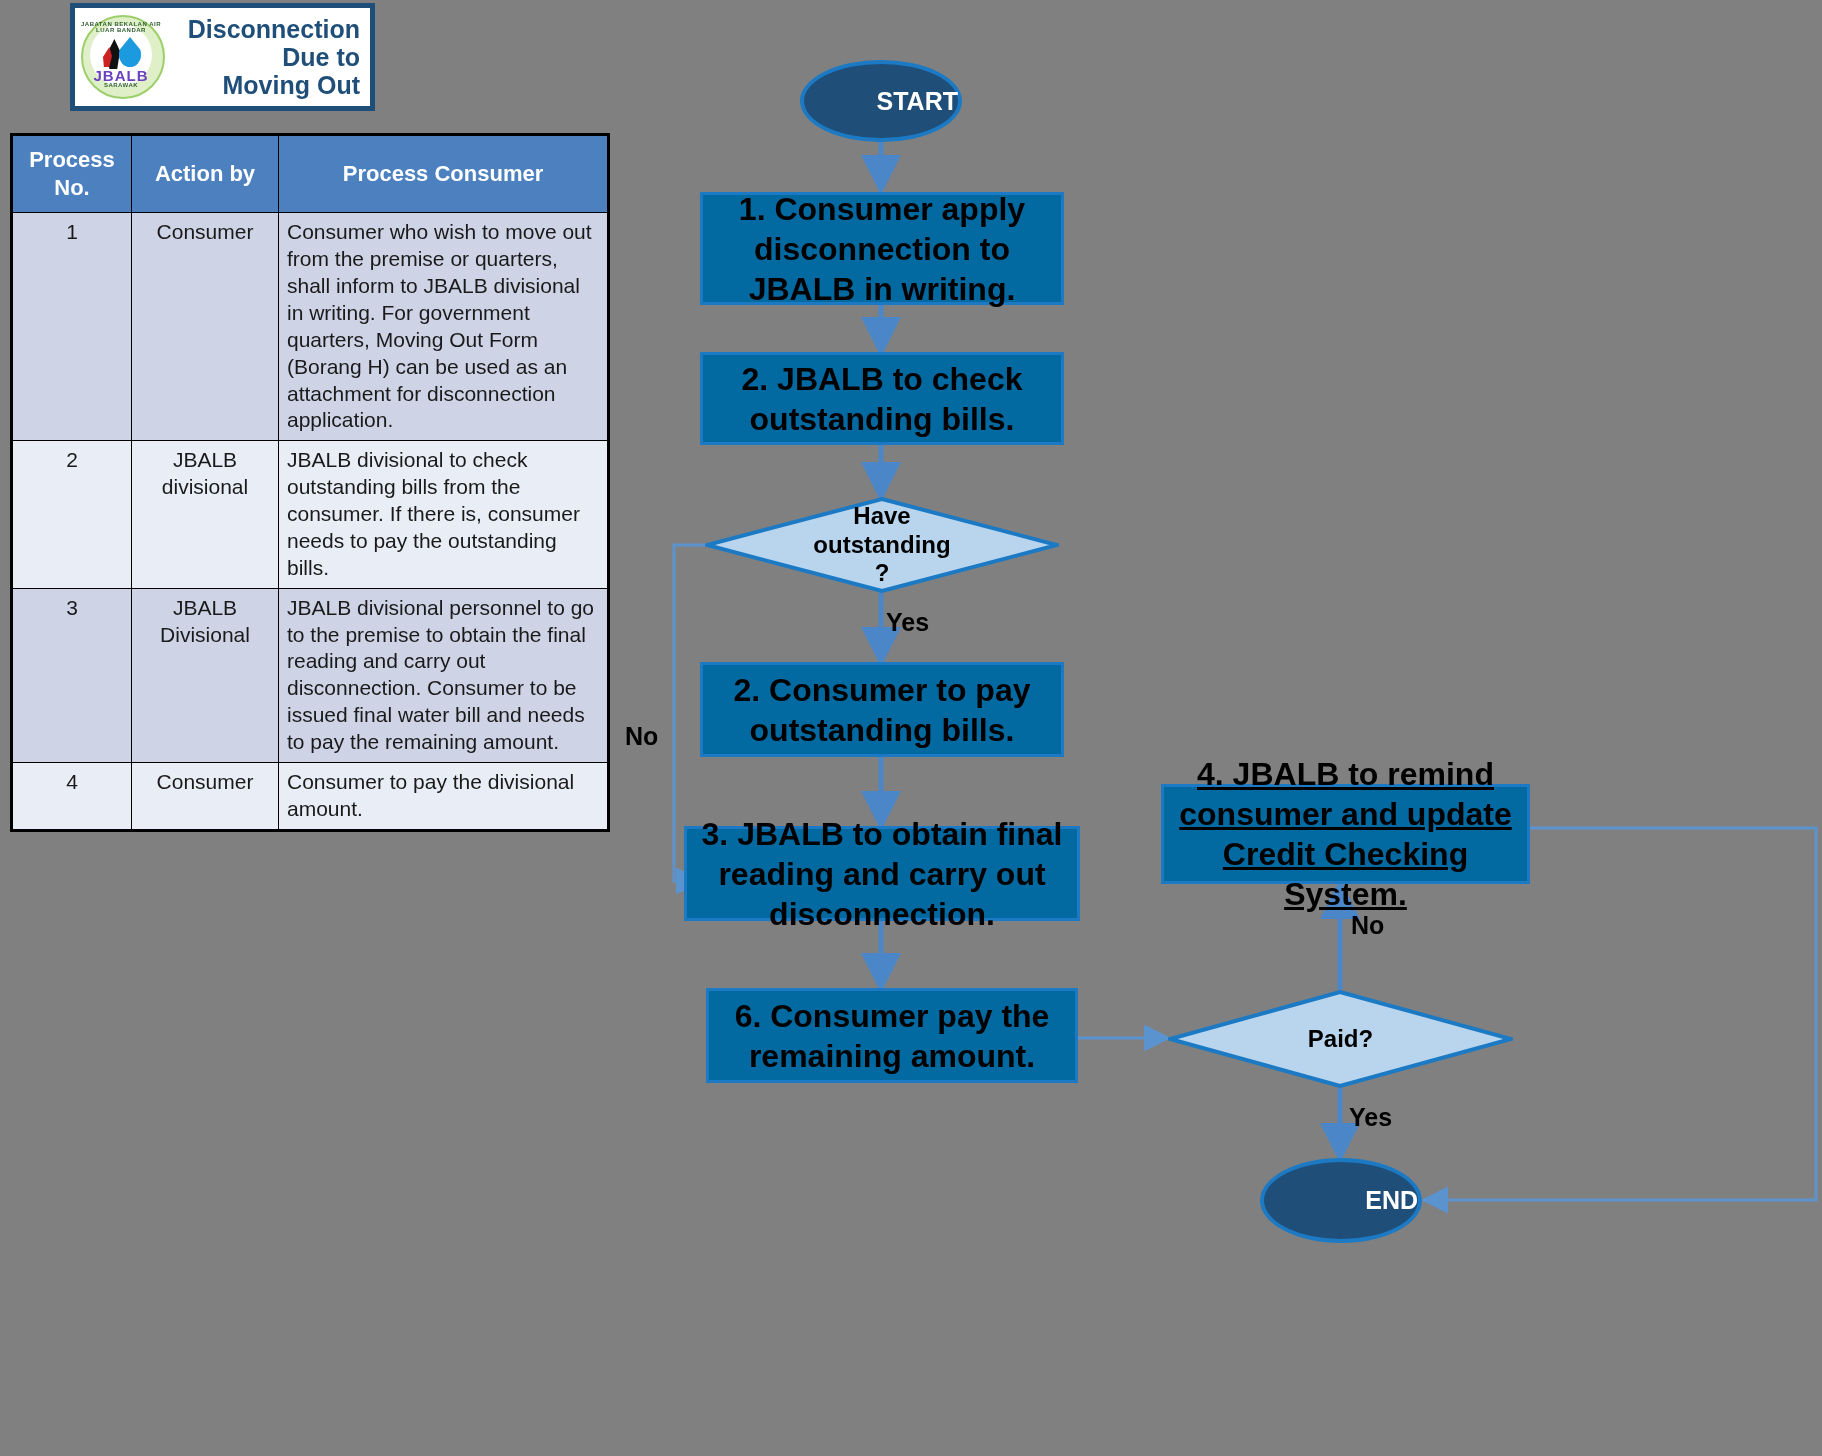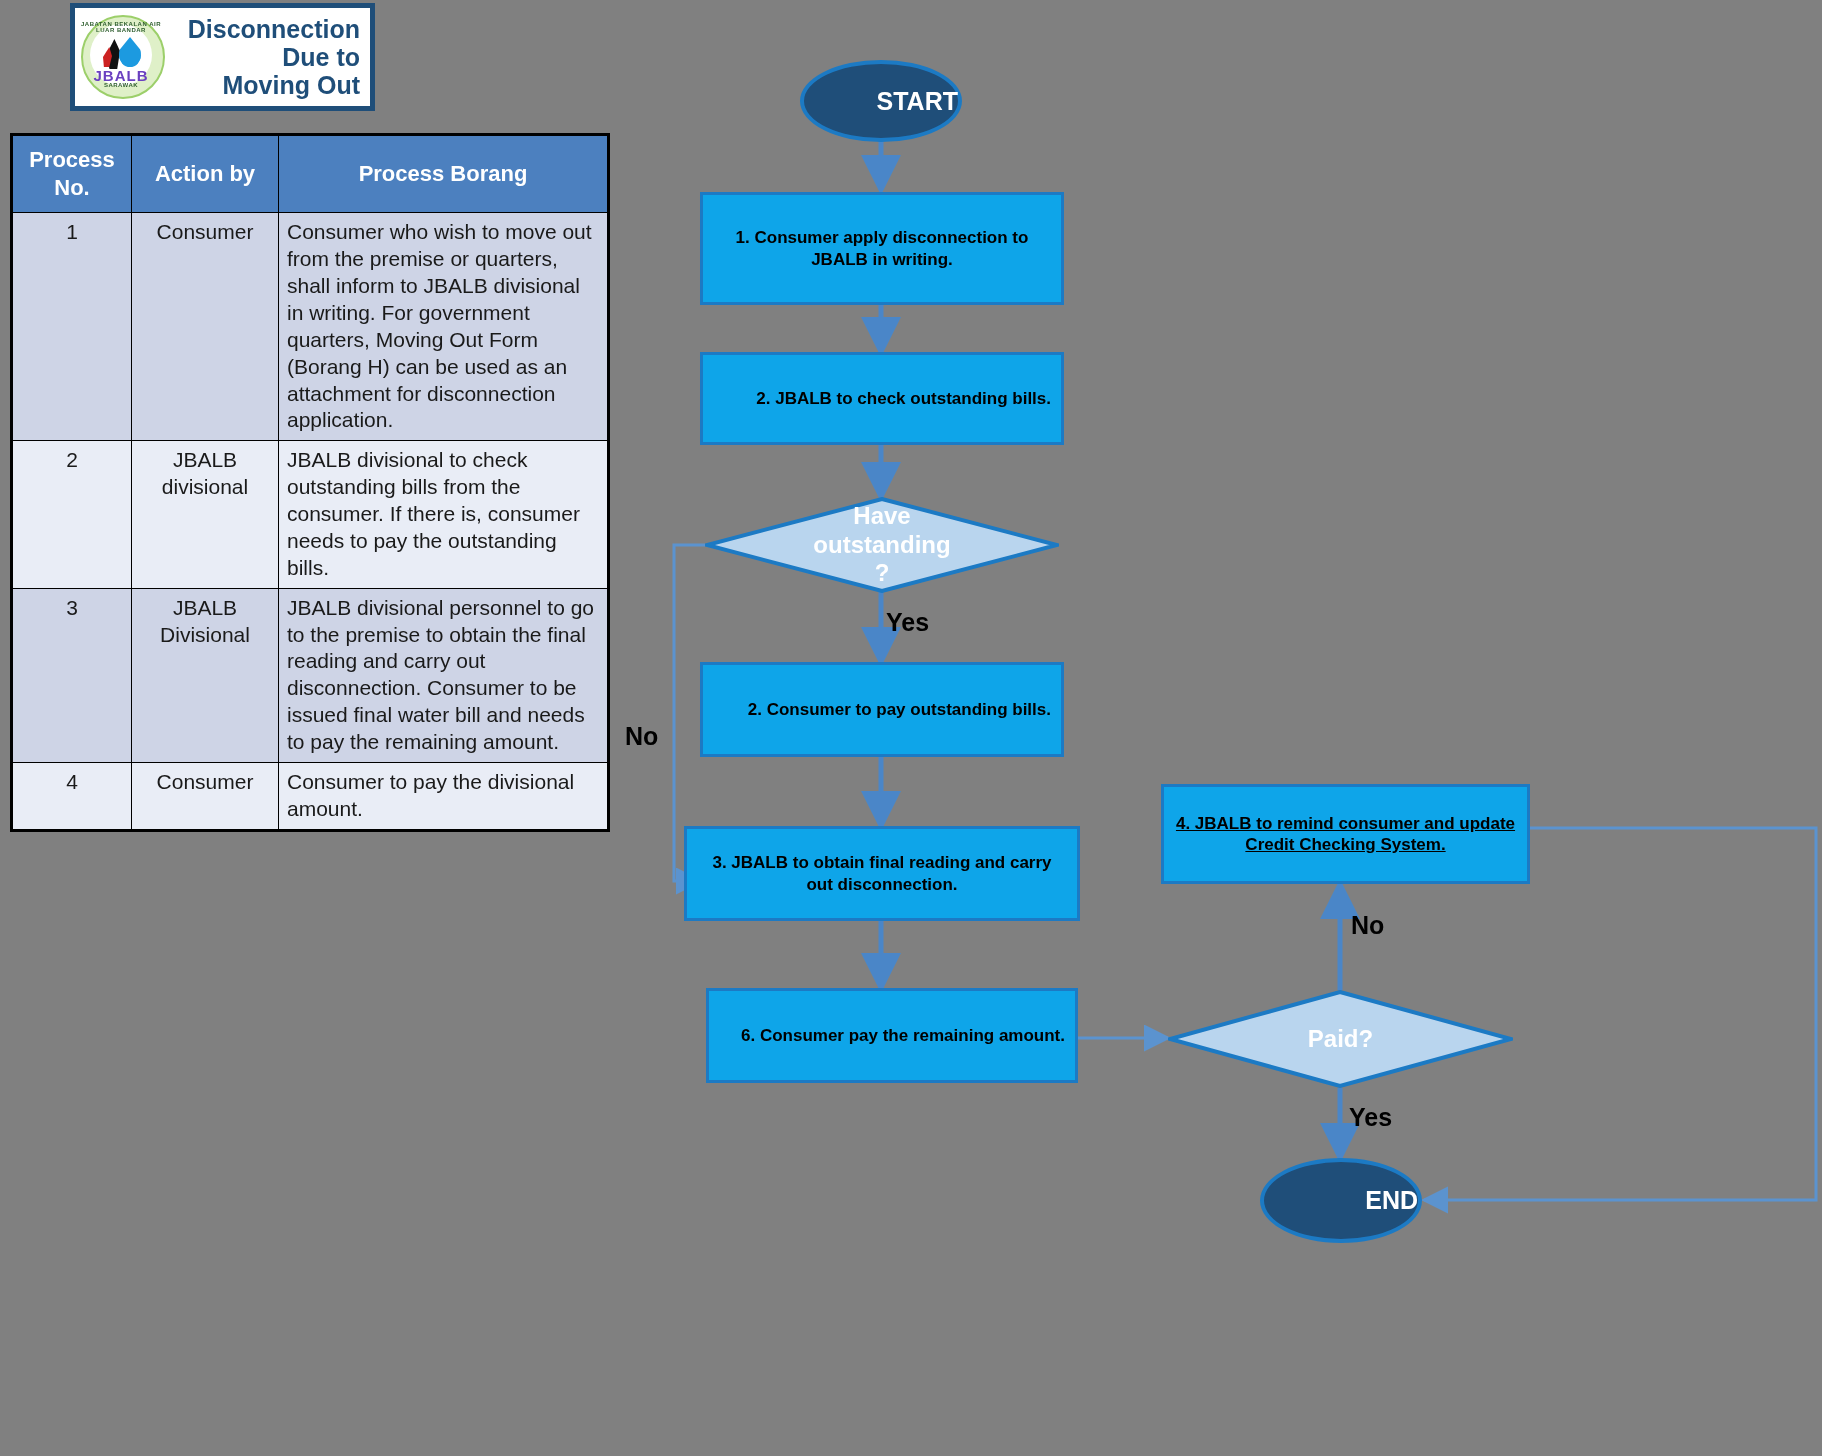--- a/index.html
+++ b/index.html
@@ -70,30 +70,30 @@
   .node{
     position:absolute;box-sizing:border-box;
     display:flex;align-items:center;justify-content:flex-end;text-align:center;
   }
   .term{
     border-radius:50%;
     background:#1F4E79;border:4px solid #1C7AC4;
     color:#ffffff;font-weight:bold;font-size:25px;
   }
   .proc{
-    background:#0ea5e9;border:3px solid #1C7AC4;
-    color:#000;font-weight:bold;font-size:17px;line-height:1.25;
+    background:#0369a1;border:3px solid #1C7AC4;
+    color:#000;font-weight:bold;font-size:32px;line-height:1.25;
     padding:4px 10px;
   }
   .dec-wrap{position:absolute;}
   .dec-wrap svg{position:absolute;left:0;top:0;}
   .dec-label{
     position:absolute;left:0;top:0;width:100%;height:100%;
     display:flex;align-items:center;justify-content:center;text-align:center;
-    font-weight:bold;font-size:24px;color:#ffffff;line-height:1.2;
+    font-weight:bold;font-size:24px;color:#000000;line-height:1.2;
     pointer-events:none;
   }
 
   
   #wires{position:absolute;left:0;top:0;width:1822px;height:1456px;}
   .edge-label{
     position:absolute;font-weight:bold;font-size:25px;color:#000;
   }
 </style>
 </head>
@@ -118,21 +118,21 @@
 </div>
 
 <table id="proc-table" class="abs">
   <thead>
     <tr>
       <th class="col-no">
         <div>Process</div>
         <div>No.</div>
       </th>
       <th class="col-by">Action by</th>
-      <th>Process Borang</th>
+      <th>Process Consumer</th>
     </tr>
   </thead>
   <tbody>
     <tr class="row-a">
       <td class="col-no">1</td>
       <td class="col-by">Consumer</td>
       <td>Consumer who wish to move out from the premise or quarters, shall inform to JBALB divisional in writing. For government quarters, Moving Out Form (Borang H) can be used as an attachment for disconnection application.</td>
     </tr>
     <tr class="row-b">
       <td class="col-no">2</td>

